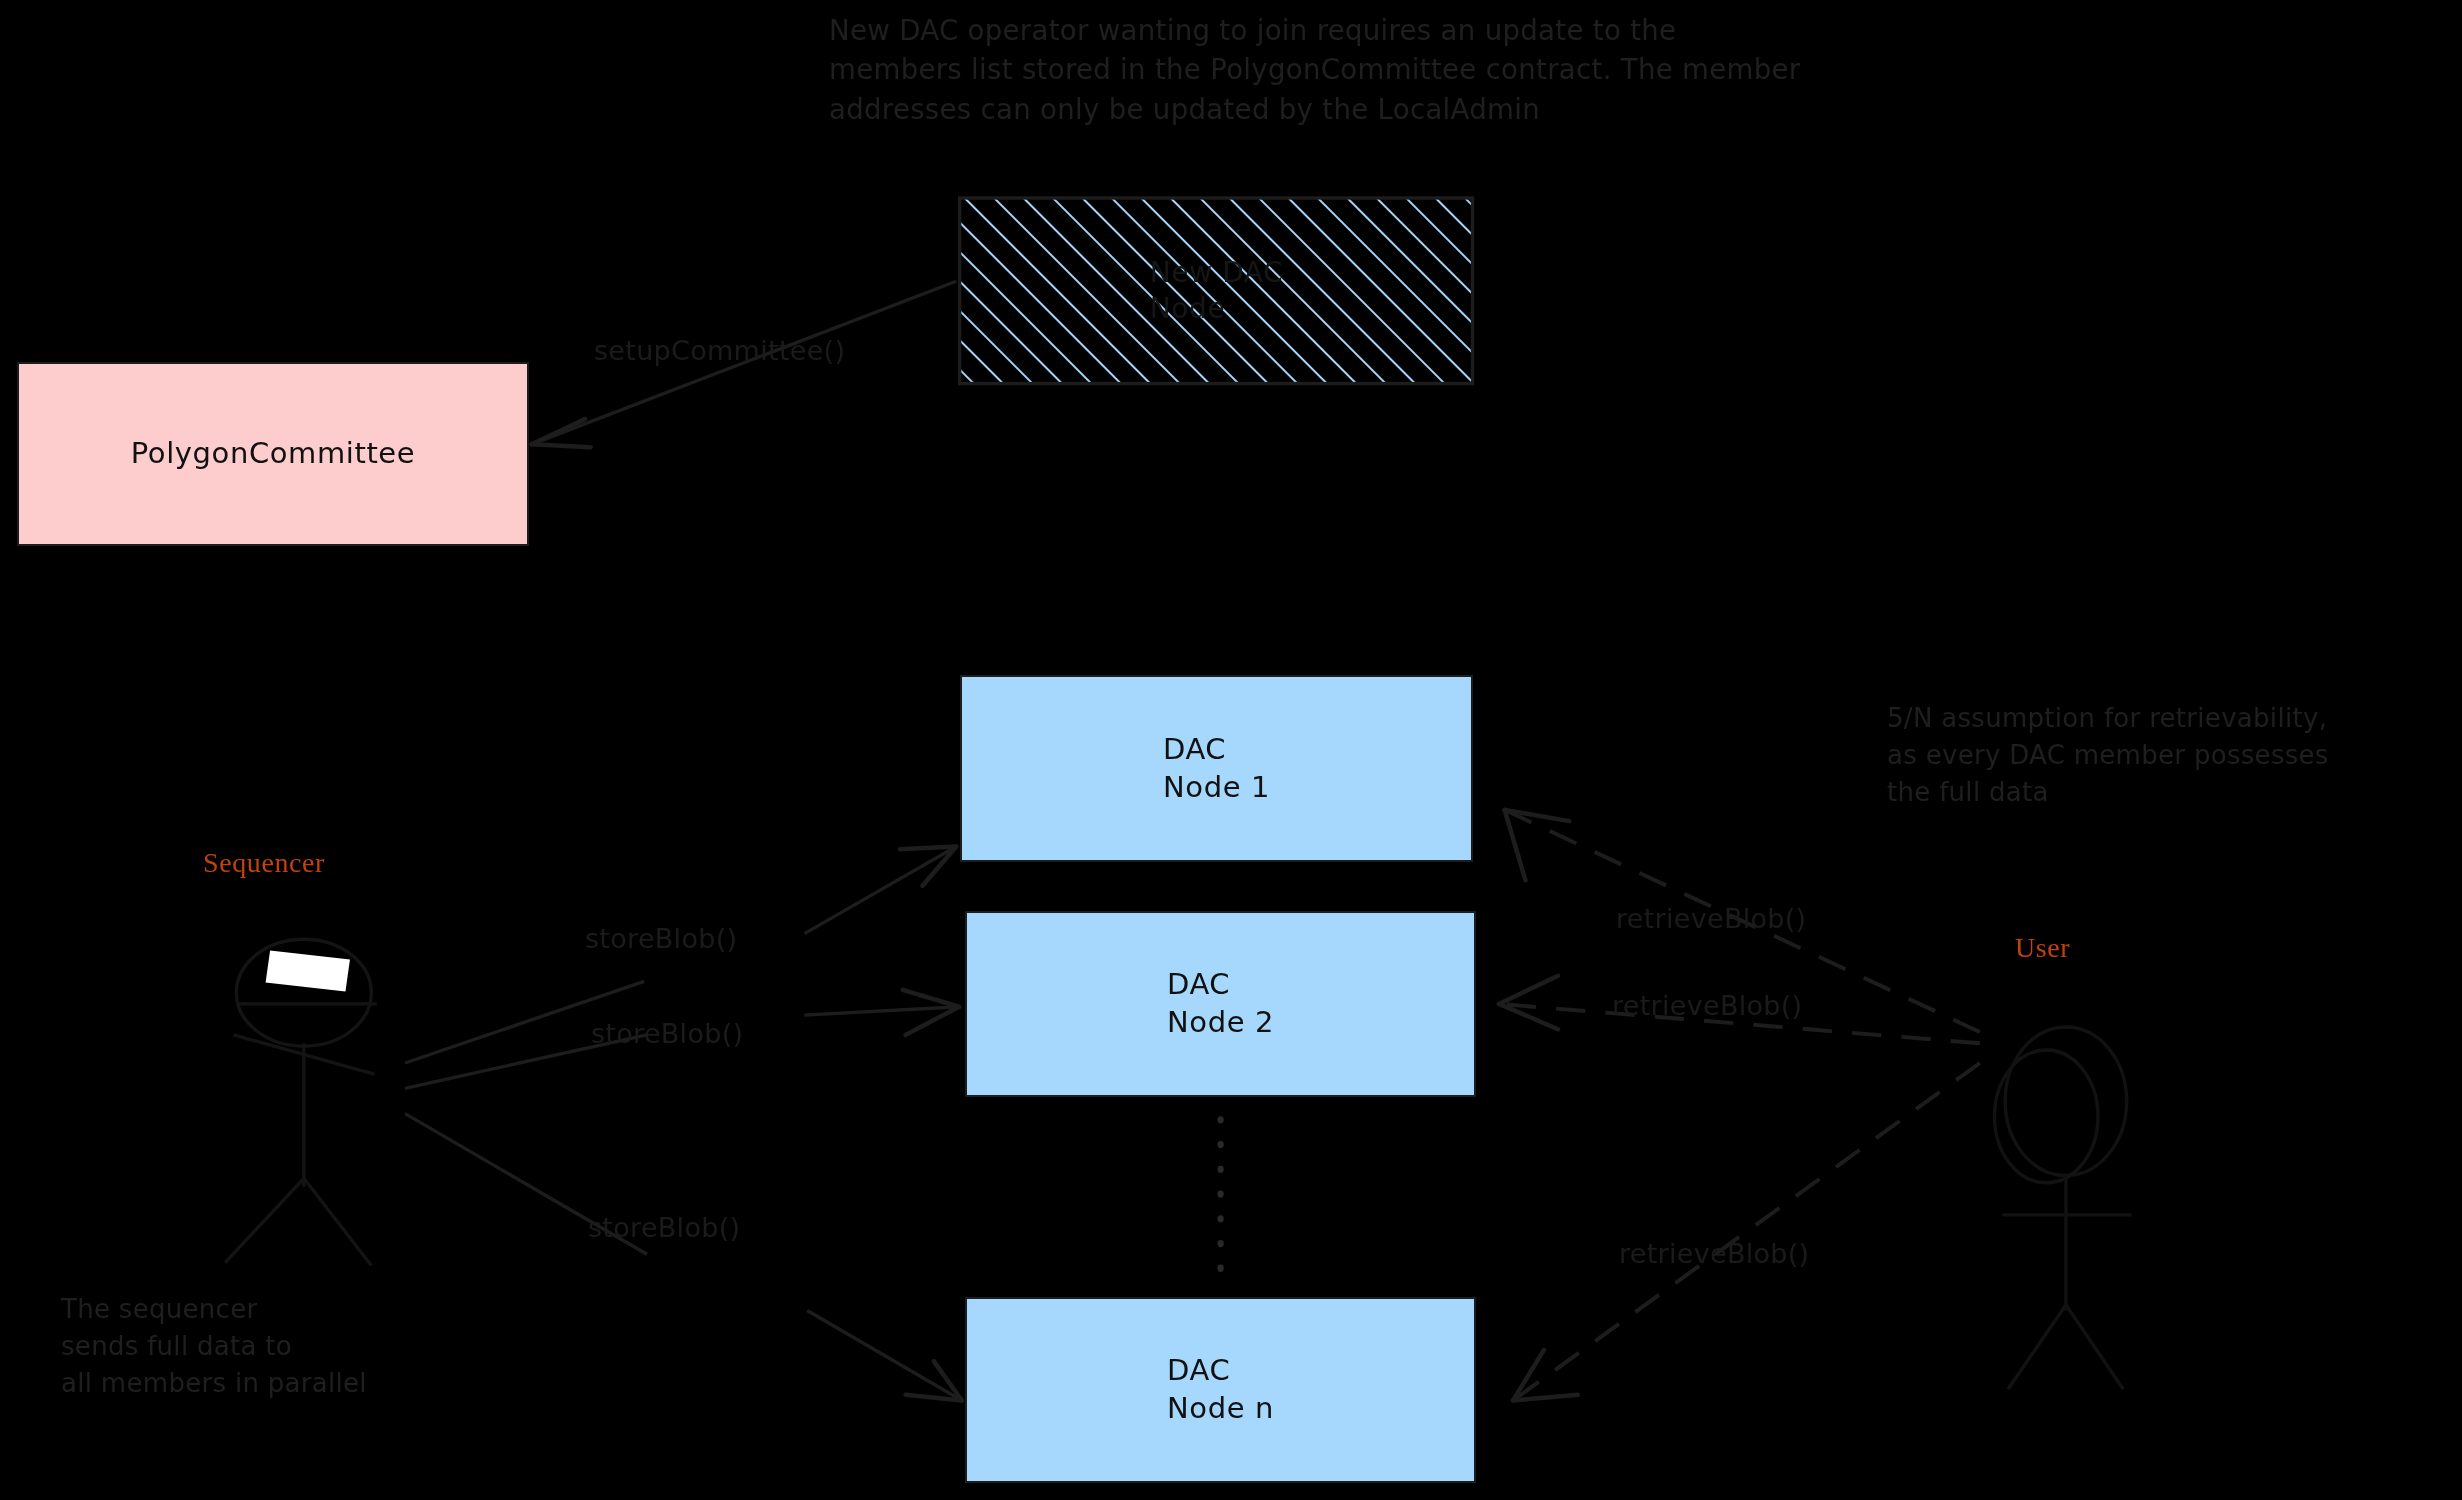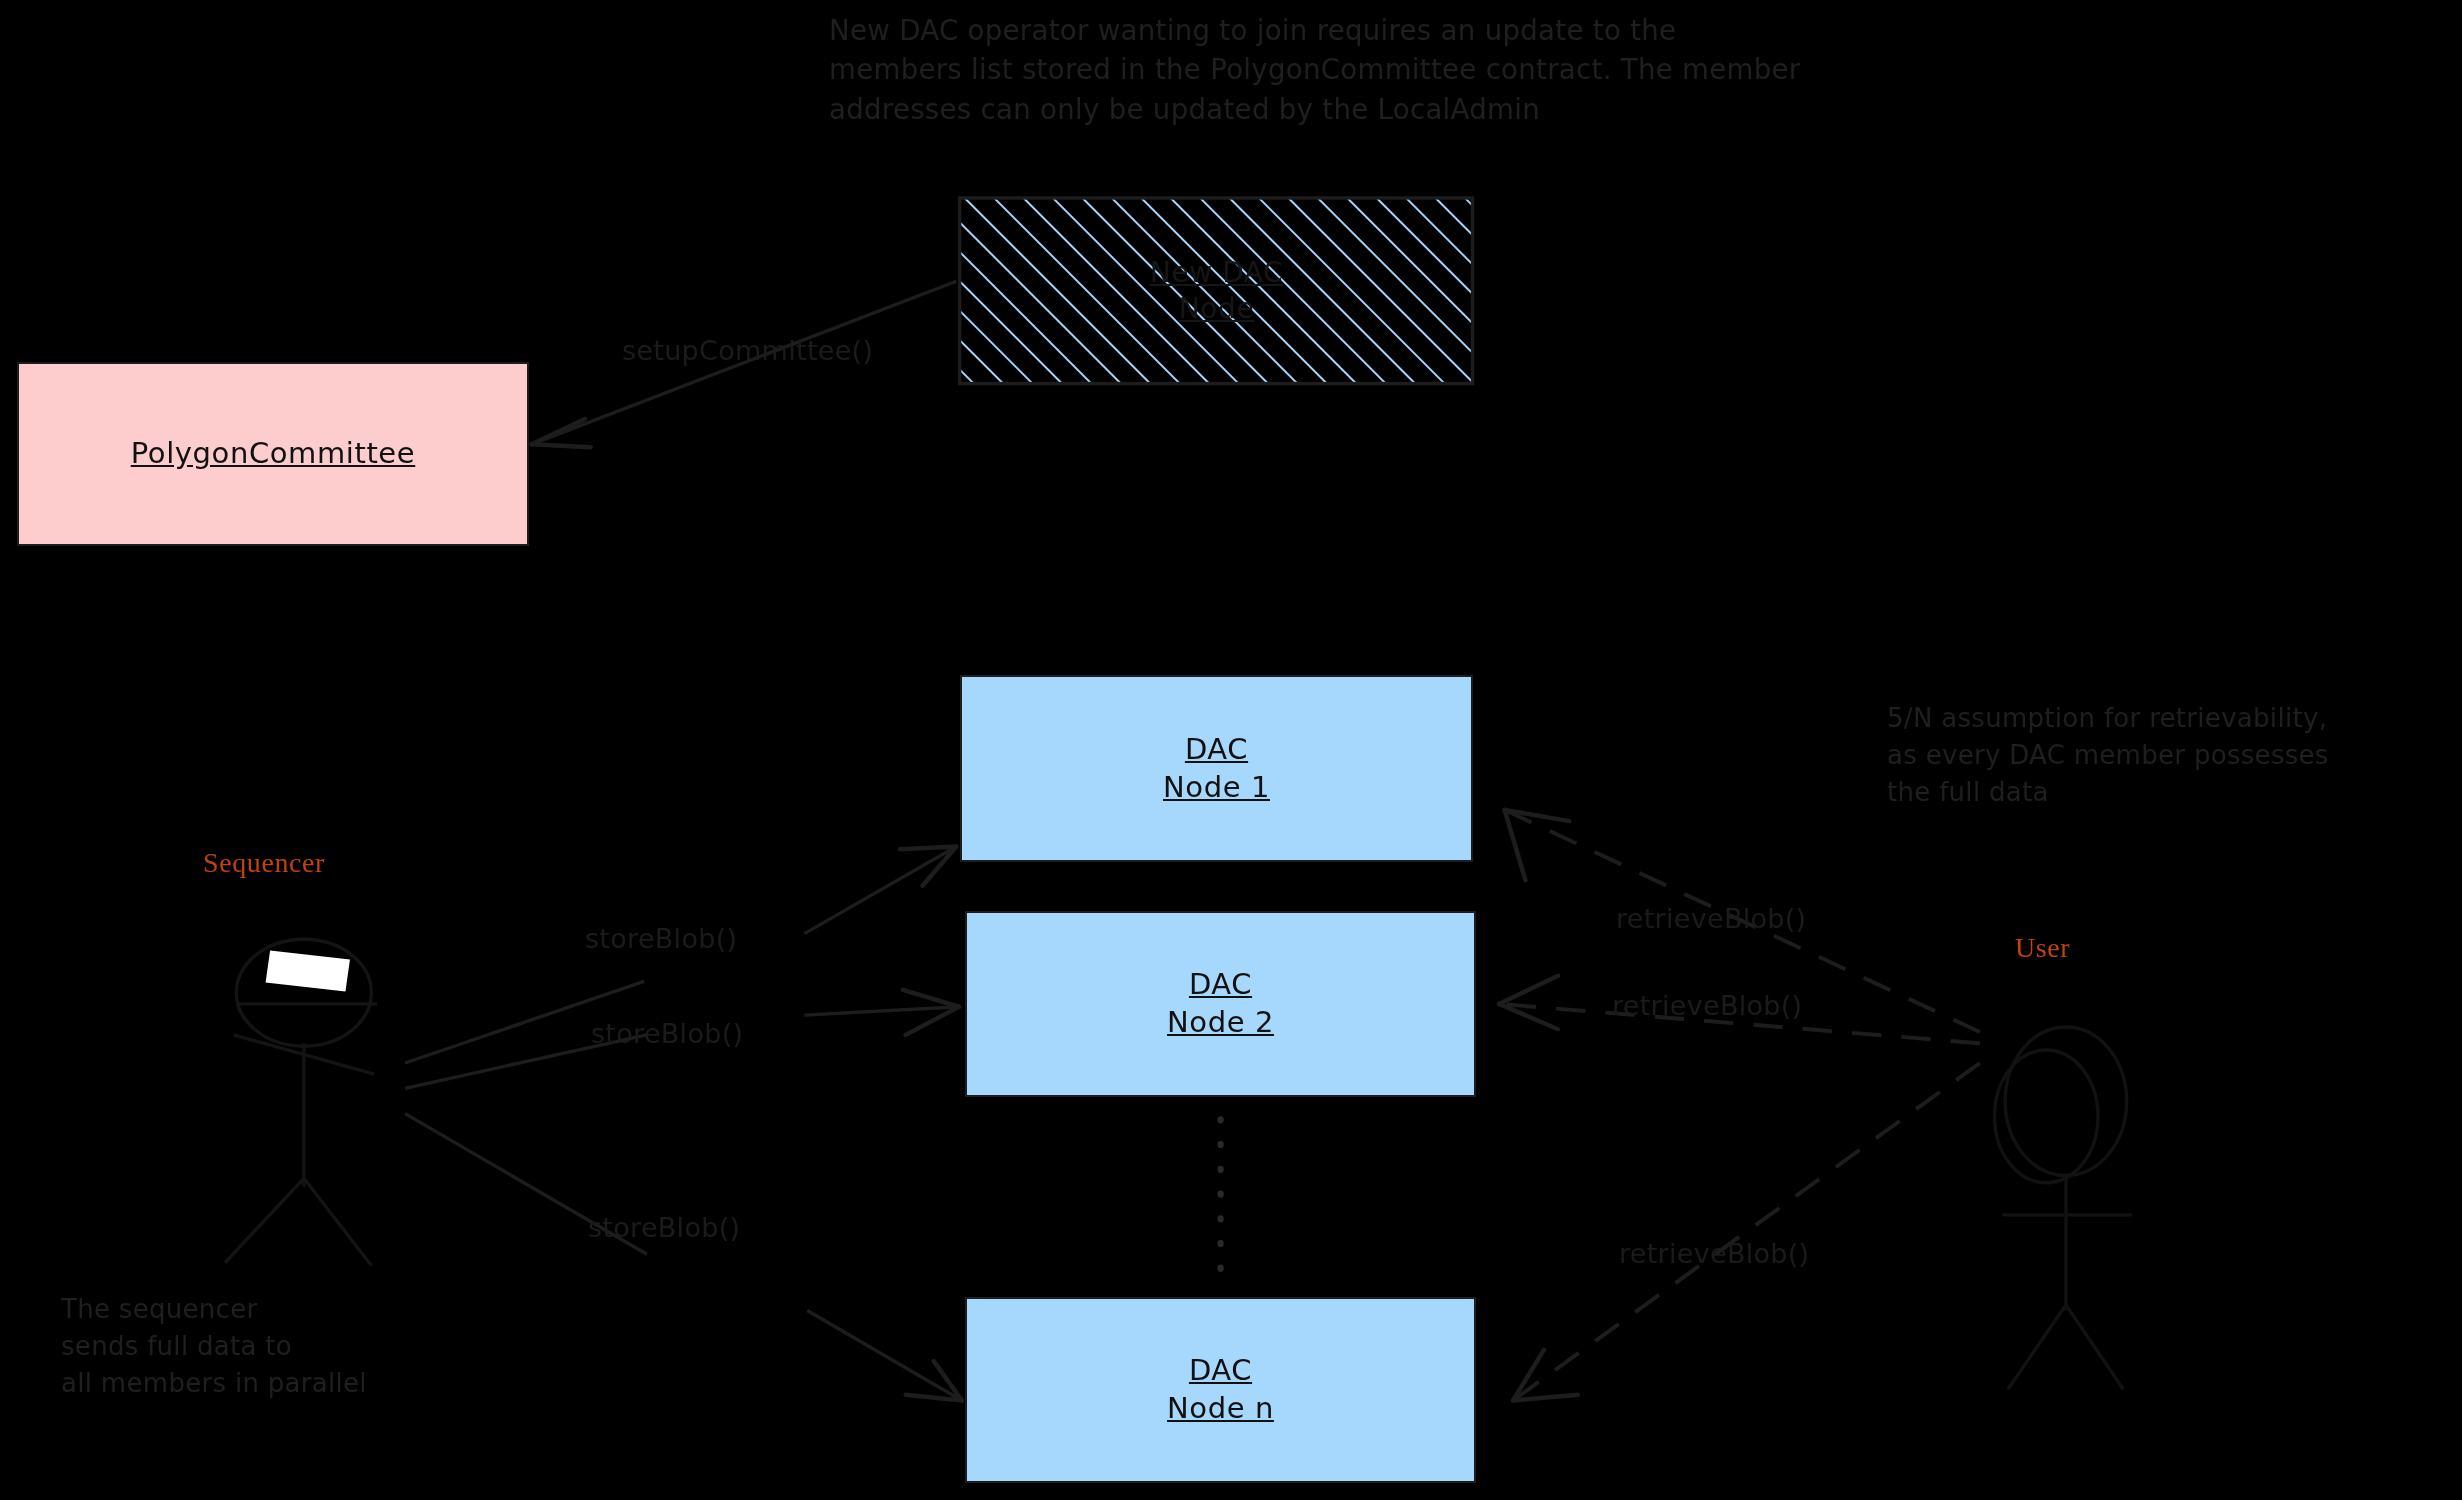--- a/index.html
+++ b/index.html
@@ -18,28 +18,26 @@
     white-space:pre-line;
     line-height:1.42;
     letter-spacing:0.3px;
   }
   .boxlabel{
     position:absolute;
     display:flex;
     align-items:center;
     justify-content:center;
     flex-direction:column;
-    text-align:center;
     color:#111111;
     font-family:"DejaVu Sans", sans-serif;
     white-space:pre-line;
     line-height:1.30;
     letter-spacing:0.6px;
     pointer-events:none;
-    text-decoration:underline;
   }
   .edgelabel{
     position:absolute;
     color:#1b1b1b;
     font-family:"DejaVu Sans", sans-serif;
     letter-spacing:0.3px;
     white-space:nowrap;
   }
   .figlabel{
     position:absolute;
@@ -151,21 +149,21 @@
 members list stored in the PolygonCommittee contract. The member
 addresses can only be updated by the LocalAdmin</div>
 
   <div class="boxlabel" style="left:960px; top:198px; width:513px; height:186px; font-size:28px; color:#161616;">New DAC
 Node</div>
 
   <div class="box" style="left:17px; top:362px; width:512px; height:184px; background:#fdcdce;padding-left:32px;">
     <div class="boxlabel" style="left:0; top:0; width:100%; height:100%; font-size:29px;">PolygonCommittee</div>
   </div>
 
-  <div class="edgelabel" style="left:622px; top:335px; font-size:27px;">setupCommittee()</div>
+  <div class="edgelabel" style="left:594px; top:335px; font-size:27px;">setupCommittee()</div>
 
   <div class="box" style="left:960px; top:675px; width:513px; height:187px; background:#a6d8fd;">
     <div class="boxlabel" style="left:0; top:0; width:100%; height:100%; font-size:29px;">DAC
 Node 1</div>
   </div>
 
   <div class="box" style="left:965px; top:911px; width:511px; height:186px; background:#a6d8fd;">
     <div class="boxlabel" style="left:0; top:0; width:100%; height:100%; font-size:29px;">DAC
 Node 2</div>
   </div>

